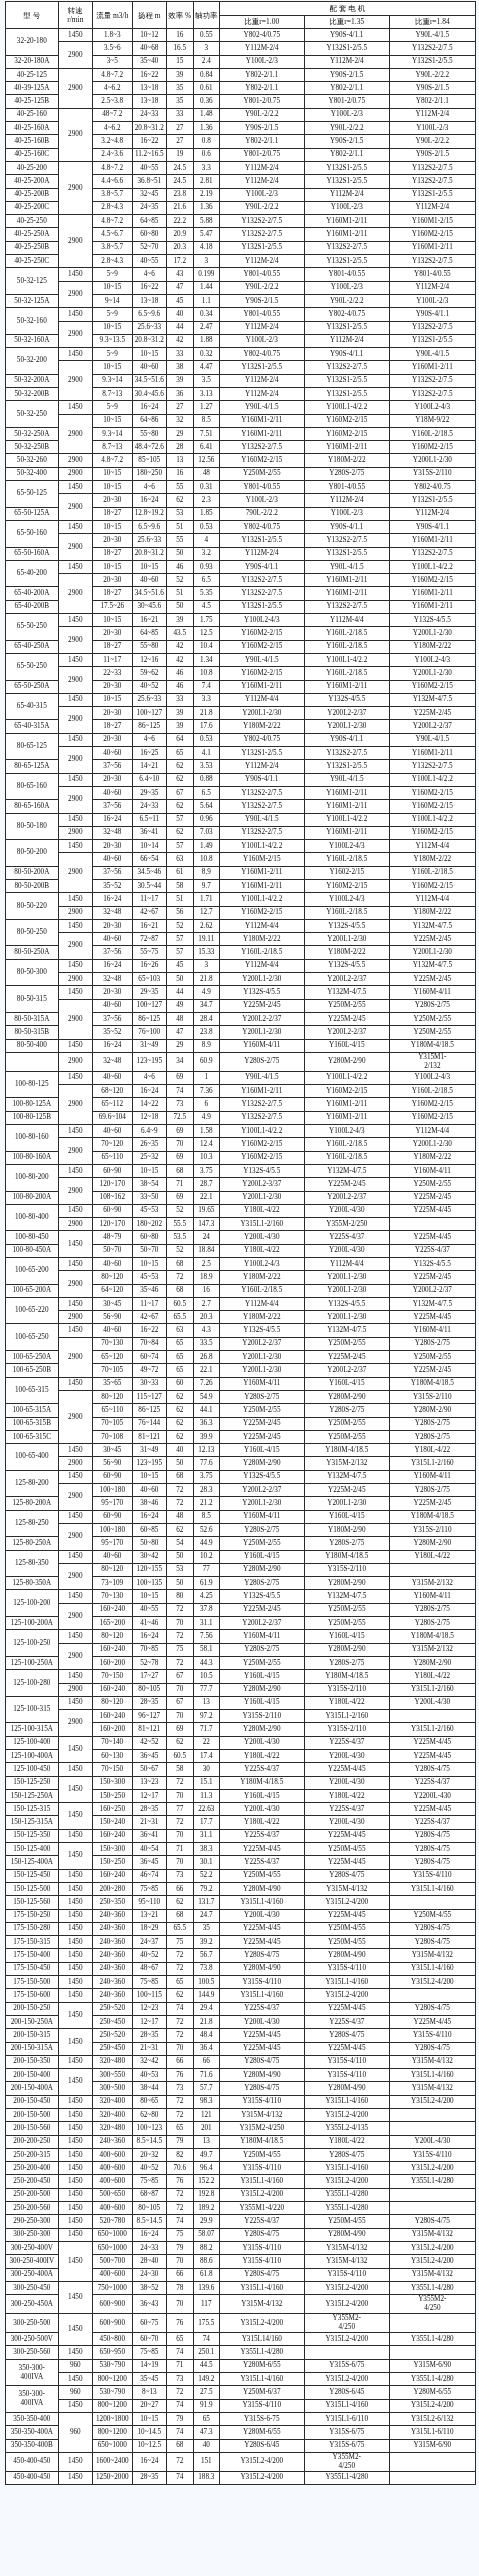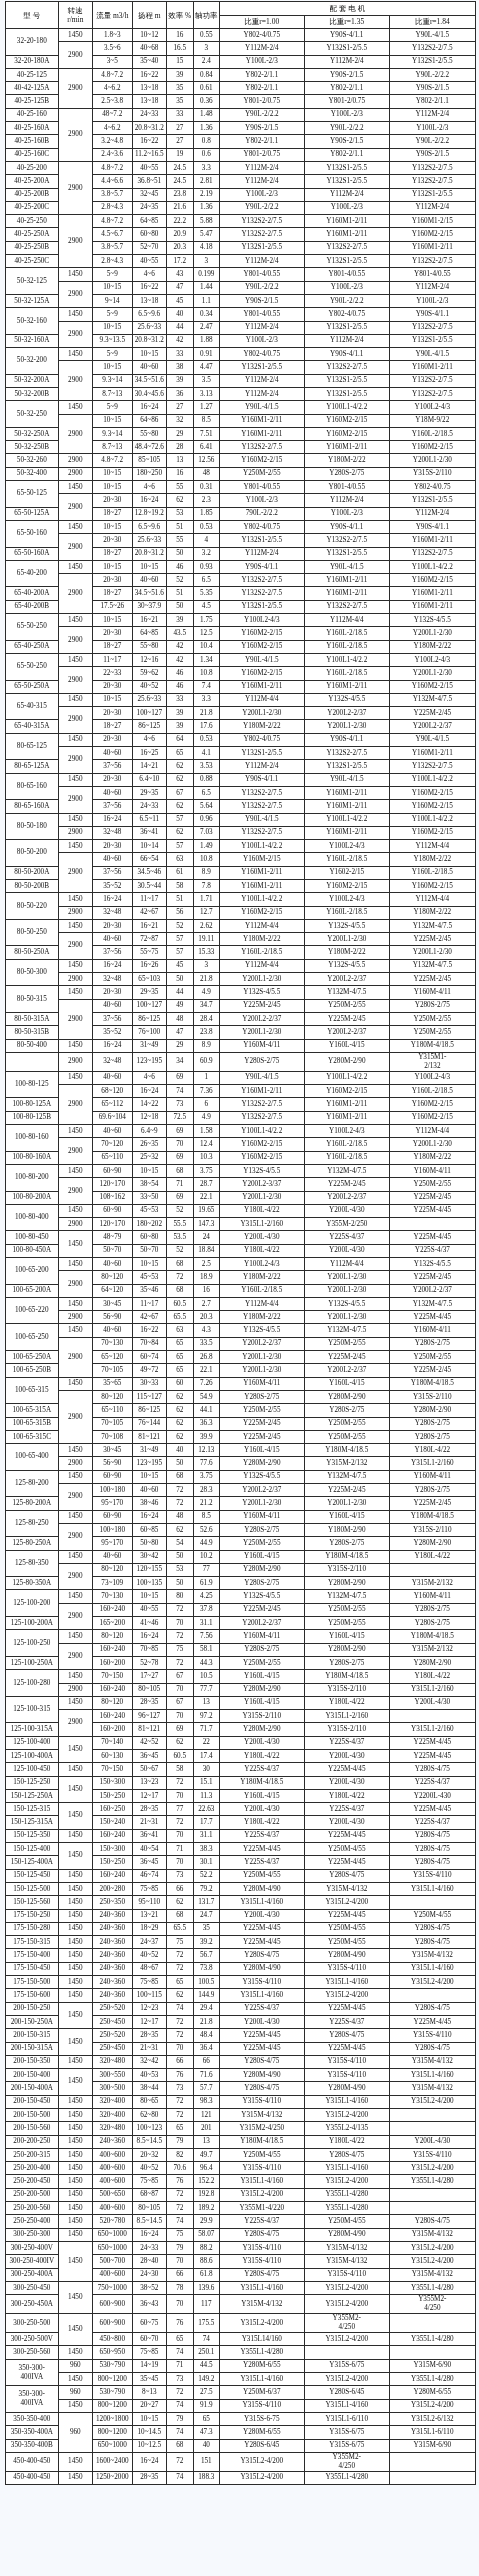--- a/index.html
+++ b/index.html
@@ -108,21 +108,21 @@
           <td rowspan="3">2900</td>
           <td>4.8~7.2</td>
           <td>16~22</td>
           <td>39</td>
           <td>0.84</td>
           <td>Y802-2/1.1</td>
           <td>Y90S-2/1.5</td>
           <td>Y90L-2/2.2</td>
         </tr>
         <tr>
-          <td>40-42-125A</td>
+          <td>40-39-125A</td>
           <td>4~6.2</td>
           <td>13~18</td>
           <td>35</td>
           <td>0.61</td>
           <td>Y802-2/1.1</td>
           <td>Y802-2/1.1</td>
           <td>Y90S-2/1.5</td>
         </tr>
         <tr>
           <td>40-25-125B</td>
@@ -318,21 +318,21 @@
           <td>Y100L-2/3</td>
           <td>Y112M-2/4</td>
           <td>Y132S1-2/5.5</td>
         </tr>
         <tr>
           <td rowspan="2">50-32-200</td>
           <td>1450</td>
           <td>5~9</td>
           <td>10~15</td>
           <td>33</td>
-          <td>0.91</td>
+          <td>0.32</td>
           <td>Y802-4/0.75</td>
           <td>Y90S-4/1.1</td>
           <td>Y90L-4/1.5</td>
         </tr>
         <tr>
           <td rowspan="3">2900</td>
           <td>10~15</td>
           <td>40~60</td>
           <td>38</td>
           <td>4.47</td>
@@ -512,21 +512,21 @@
           <td>34.5~51.6</td>
           <td>51</td>
           <td>5.35</td>
           <td>Y132S2-2/7.5</td>
           <td>Y160M1-2/11</td>
           <td>Y160M1-2/11</td>
         </tr>
         <tr>
           <td>65-40-200B</td>
           <td>17.5~26</td>
-          <td>30~37.9</td>
+          <td>30~45.6</td>
           <td>50</td>
           <td>4.5</td>
           <td>Y132S1-2/5.5</td>
           <td>Y132S2-2/7.5</td>
           <td>Y160M1-2/11</td>
         </tr>
         <tr>
           <td rowspan="2">65-50-250</td>
           <td>1450</td>
           <td>10~15</td>
@@ -731,21 +731,21 @@
           <td>8.9</td>
           <td>Y160M1-2/11</td>
           <td>Y1602-2/15</td>
           <td>Y160L-2/18.5</td>
         </tr>
         <tr>
           <td>80-50-200B</td>
           <td>35~52</td>
           <td>30.5~44</td>
           <td>58</td>
-          <td>7.8</td>
+          <td>9.7</td>
           <td>Y160M1-2/11</td>
           <td>Y160M2-2/15</td>
           <td>Y160M2-2/15</td>
         </tr>
         <tr>
           <td rowspan="2">80-50-220</td>
           <td>1450</td>
           <td>16~24</td>
           <td>11~17</td>
           <td>51</td>
@@ -1780,21 +1780,21 @@
           <td>1450</td>
           <td>400~600</td>
           <td>80~105</td>
           <td>72</td>
           <td>189.2</td>
           <td>Y355M1-4/220</td>
           <td>Y355L1-4/280</td>
           <td></td>
         </tr>
         <tr>
-          <td>250-250-400</td>
+          <td>290-250-300</td>
           <td>1450</td>
           <td>520~780</td>
           <td>8.5~14.5</td>
           <td>74</td>
           <td>29.9</td>
           <td>Y225S-4/37</td>
           <td>Y250M-4/55</td>
           <td>Y280S-4/75</td>
         </tr>
         <tr>

